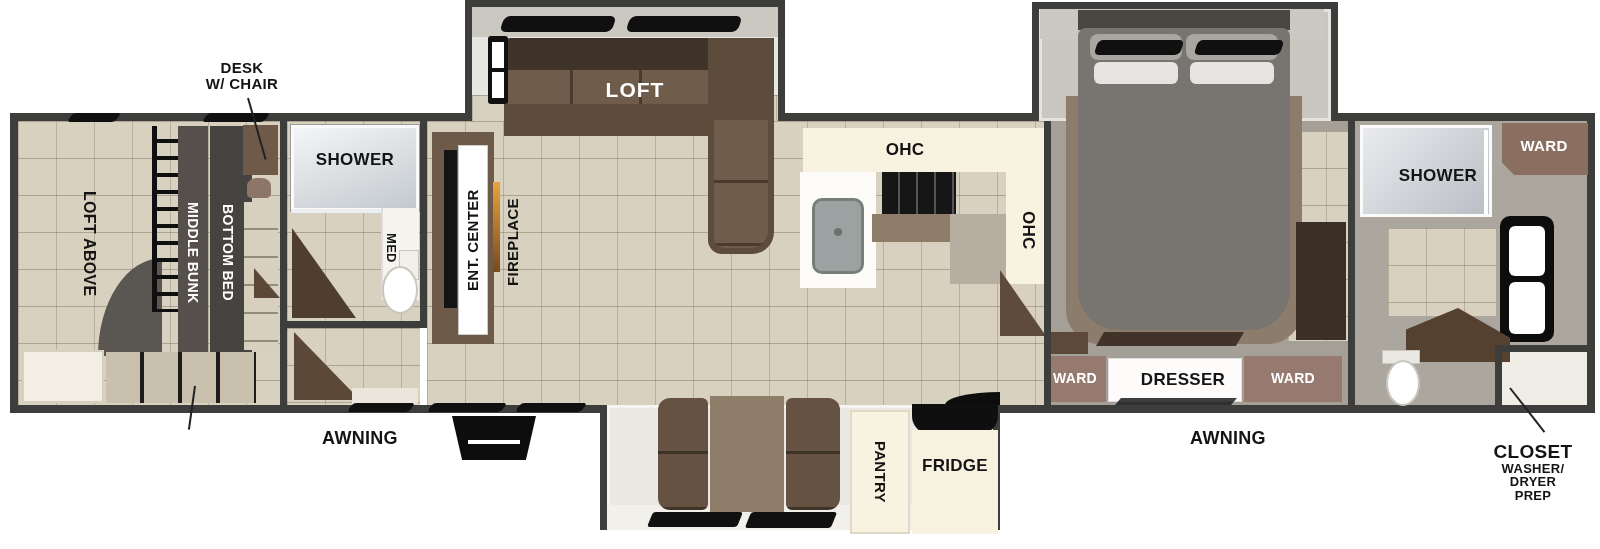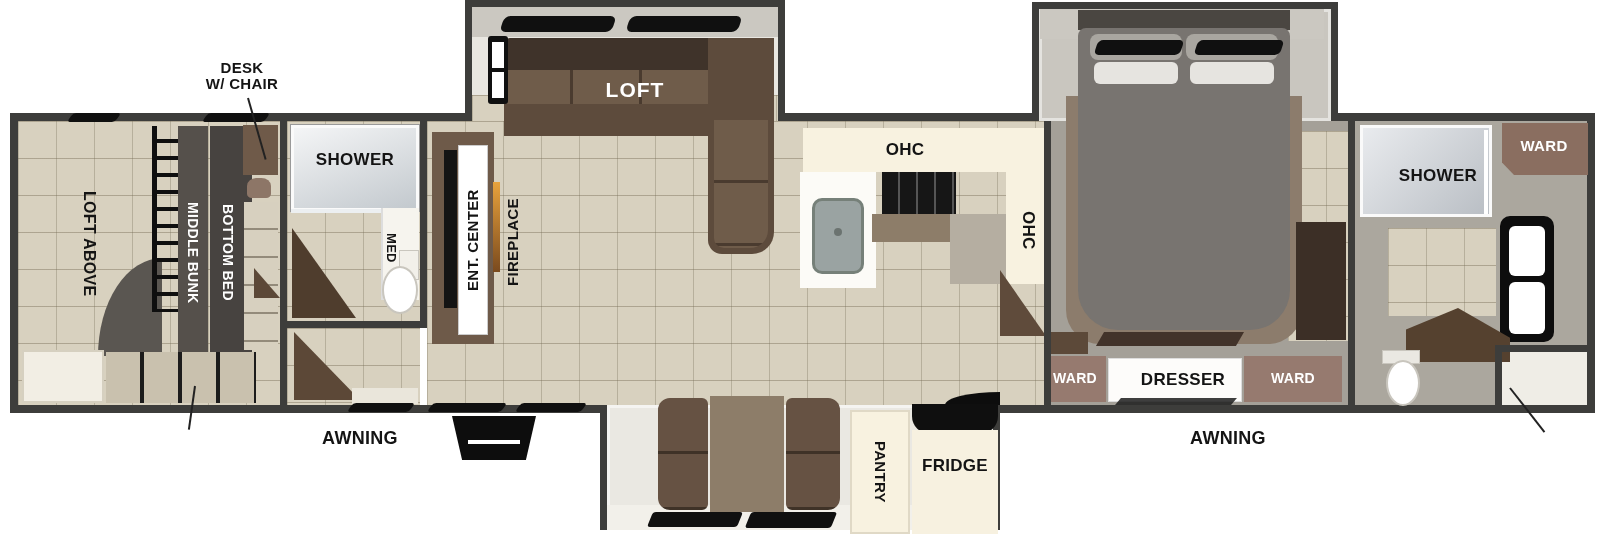--- a/index.html
+++ b/index.html
@@ -176,15 +176,21 @@
     <span>DESK</span>
     <span>W/ CHAIR</span>
   </div>
   <div class="leader" style="left:247px;top:98px;height:64px;transform:rotate(-16deg);"></div>
 
   <div class="leader" style="left:194px;top:386px;height:44px;transform:rotate(8deg);"></div>
 
   <div class="lbl" style="left:310px;top:428px;width:100px;height:20px;font-size:18px;">AWNING</div>
   <div class="lbl" style="left:1178px;top:428px;width:100px;height:20px;font-size:18px;">AWNING</div>
 
+  <div class="lbl" style="left:1473px;top:434px;width:120px;height:76px;flex-direction:column;">
+    <span style="font-size:19px;">CLOSET</span>
+    <span style="font-size:13px;">WASHER/</span>
+    <span style="font-size:13px;">DRYER</span>
+    <span style="font-size:13px;">PREP</span>
+  </div>
   <div class="leader" style="left:1509px;top:388px;height:56px;transform:rotate(-38deg);"></div>
 
 </div>
 
 </body></html>

